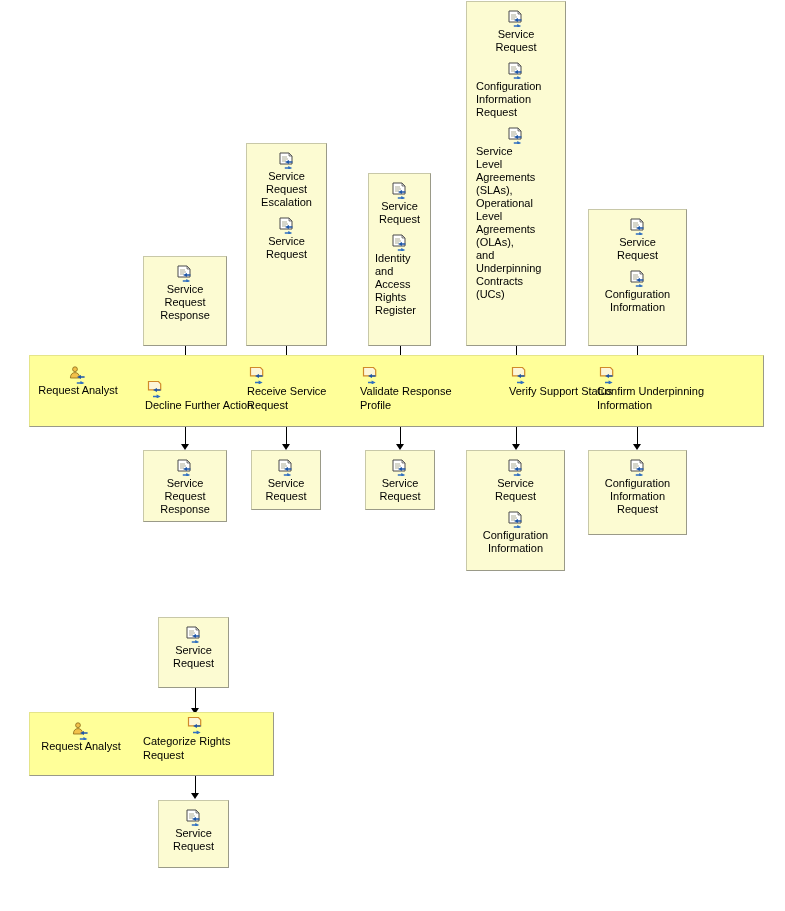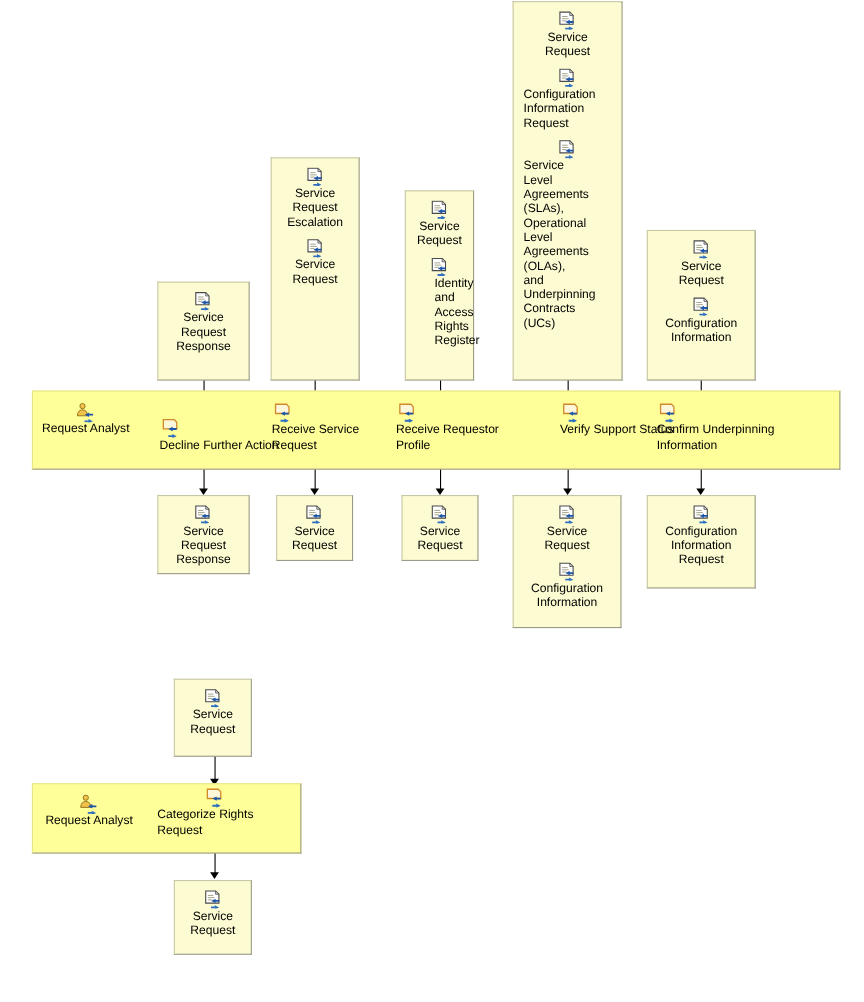--- a/index.html
+++ b/index.html
@@ -182,21 +182,21 @@
         <path d="M2 1 h9 l3 3 v8 h-12 z" fill="#ffffff" stroke="#4a4a4a" stroke-width="1"></path>
         <path d="M11 1 v3 h3 z" fill="#dcdcdc" stroke="#4a4a4a" stroke-width="0.7"></path>
         <g stroke="#8a8a6a" stroke-width="0.7">
           <line x1="4" y1="5" x2="9" y2="5"></line>
             <line x1="4" y1="7" x2="10" y2="7"></line>
             <line x1="4" y1="9" x2="8" y2="9"></line>
         </g>
         <path d="M7 10 l4 -2 l0 1.2 l3.4 0 l0 1.6 l-3.4 0 l0 1.2 z" fill="#1f57a8"></path>
         <path d="M14.2 16 l-4 -2 l0 1.2 l-3.4 0 l0 1.6 l3.4 0 l0 1.2 z" fill="#2f6fc0"></path>
       </svg>
-      <div class="artifact-label left" style="white-space:pre-line; padding-left:26px;">Identity
+      <div class="artifact-label left" style="white-space:pre-line; padding-left:6px;">Identity
 and
 Access
 Rights
 Register</div>
     </div>
   </div>
 
   <div class="artifact-box" style="left:466px; top:1px; width:100px; height:345px;">
     <div class="artifact">
       <svg class="icon" viewBox="0 0 18 17">
@@ -335,21 +335,21 @@
   </div>
 
   <div class="lane-activity" style="left:360px; top:366px; width:110px;">
     <div class="act-icon-wrap">
       <svg width="22" height="18" viewBox="0 0 22 18" style="display:block;">
         <path d="M1.5 1.5 h10 l2.2 2.4 v6 h-12.2 z" fill="#fdf6d8" stroke="#d08a2a" stroke-width="1.2"></path>
         <path d="M6 10 l4 -2 l0 1.2 l3.6 0 l0 1.6 l-3.6 0 l0 1.2 z" fill="#1f57a8"></path>
         <path d="M13.6 16.5 l-4 -2 l0 1.2 l-3.6 0 l0 1.6 l3.6 0 l0 1.2 z" fill="#2f6fc0"></path>
       </svg>
     </div>
-    <div class="act-label">Receive Requestor Profile</div>
+    <div class="act-label">Validate Response Profile</div>
   </div>
 
   <div class="lane-activity" style="left:477px; top:366px;margin-left:32px;">
     <div class="act-icon-wrap">
       <svg width="22" height="18" viewBox="0 0 22 18" style="display:block;">
         <path d="M1.5 1.5 h10 l2.2 2.4 v6 h-12.2 z" fill="#fdf6d8" stroke="#d08a2a" stroke-width="1.2"></path>
         <path d="M6 10 l4 -2 l0 1.2 l3.6 0 l0 1.6 l-3.6 0 l0 1.2 z" fill="#1f57a8"></path>
         <path d="M13.6 16.5 l-4 -2 l0 1.2 l-3.6 0 l0 1.6 l3.6 0 l0 1.2 z" fill="#2f6fc0"></path>
       </svg>
     </div>

